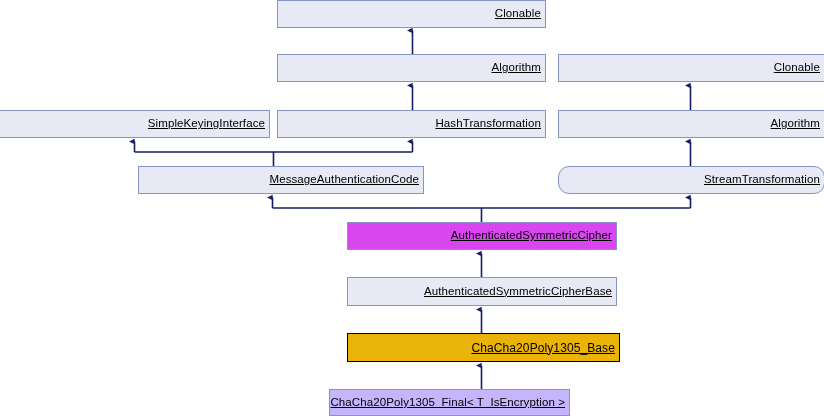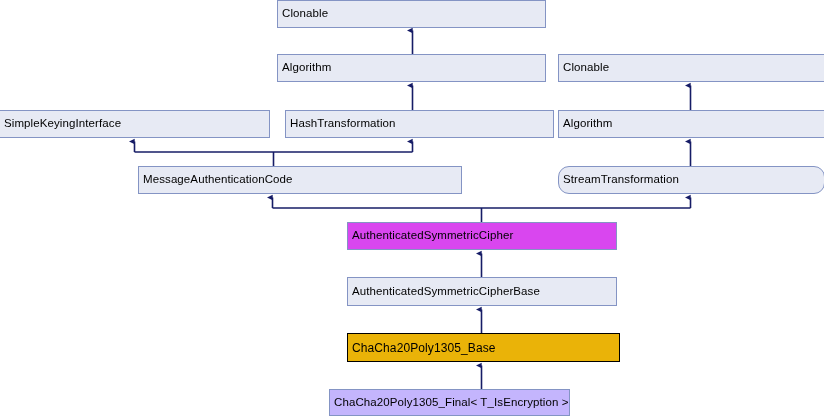--- a/index.html
+++ b/index.html
@@ -23,28 +23,29 @@
     top: 0;
     width: 824px;
     height: 416px;
     pointer-events: none;
   }
   .node {
     position: absolute;
     box-sizing: border-box;
     display: flex;
     align-items: center;
-    justify-content: flex-start;
+    justify-content: flex-end;
     background: #e7eaf4;
     border: 1px solid #8494c4;
     color: #000000;
     font-size: 11.5px;
     line-height: 1;
     white-space: nowrap;
     letter-spacing: 0.1px;
+    text-decoration: underline;
   }
   .node.current {
     background: #ffffff;
     border: 1px solid #000000;
     font-size: 12px;
   }
   .node-label {
     display: block;
     padding: 0 4px;
   }
@@ -98,29 +99,29 @@
   </div>
 
   <div class="node" style="left: 558px; top: 54px; width: 267px; height: 28px; background: rgb(231, 234, 244); border-color: rgb(132, 148, 196); color: rgb(0, 0, 0);">
     <span class="node-label">Clonable</span>
   </div>
 
   <div class="node" style="left: -1px; top: 110px; width: 271px; height: 28px; background: rgb(231, 234, 244); border-color: rgb(132, 148, 196); color: rgb(0, 0, 0);">
     <span class="node-label">SimpleKeyingInterface</span>
   </div>
 
-  <div class="node" style="left: 277px; top: 110px; width: 269px; height: 28px; background: rgb(231, 234, 244); border-color: rgb(132, 148, 196); color: rgb(0, 0, 0); margin-left: 8px;">
+  <div class="node" style="left: 277px; top: 110px; width: 269px; height: 28px; background: rgb(231, 234, 244); border-color: rgb(132, 148, 196); color: rgb(0, 0, 0);">
     <span class="node-label">HashTransformation</span>
   </div>
 
   <div class="node" style="left: 558px; top: 110px; width: 267px; height: 28px; background: rgb(231, 234, 244); border-color: rgb(132, 148, 196); color: rgb(0, 0, 0);">
     <span class="node-label">Algorithm</span>
   </div>
 
-  <div class="node" style="left: 138px; top: 166px; width: 324px; height: 28px; background: rgb(231, 234, 244); border-color: rgb(132, 148, 196); color: rgb(0, 0, 0);">
+  <div class="node" style="left: 138px; top: 166px; width: 286px; height: 28px; background: rgb(231, 234, 244); border-color: rgb(132, 148, 196); color: rgb(0, 0, 0);">
     <span class="node-label">MessageAuthenticationCode</span>
   </div>
 
   <div class="node" style="left: 558px; top: 166px; width: 267px; height: 28px; background: rgb(231, 234, 244); border-color: rgb(132, 148, 196); color: rgb(0, 0, 0); border-radius: 11px;">
     <span class="node-label">StreamTransformation</span>
   </div>
 
   <div class="node" style="left: 347px; top: 222px; width: 270px; height: 28px; background: #d946ef; border-color: rgb(132, 148, 196); color: rgb(0, 0, 0);">
     <span class="node-label">AuthenticatedSymmetricCipher</span>
   </div>

